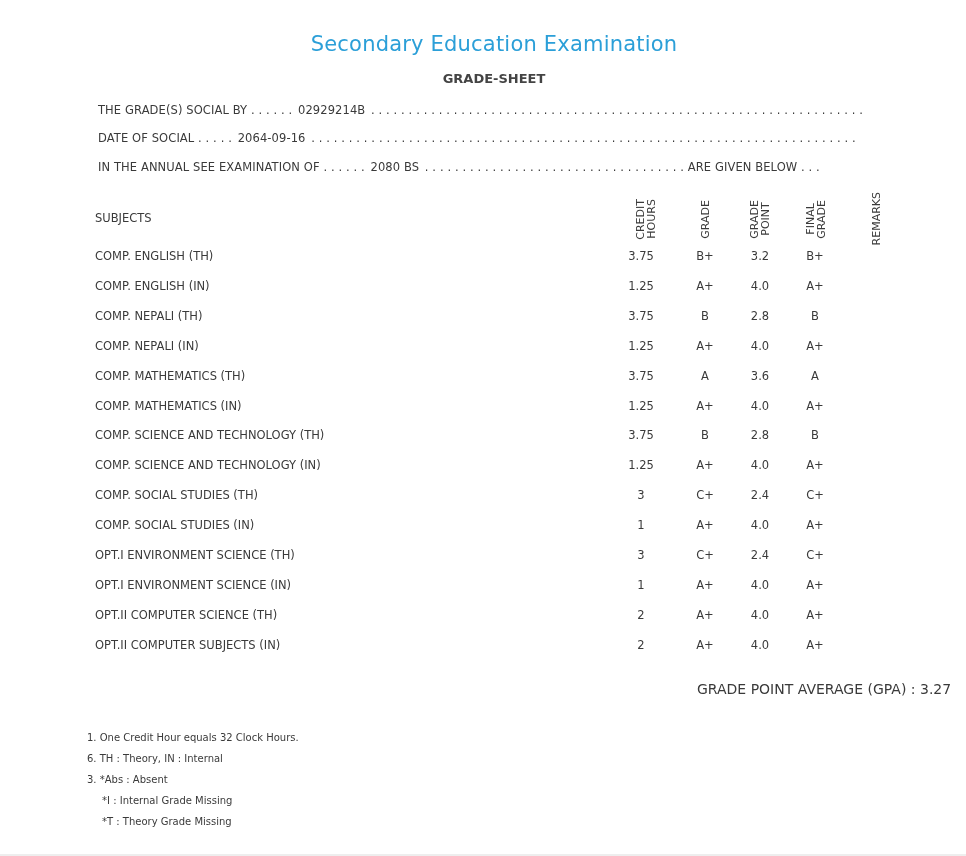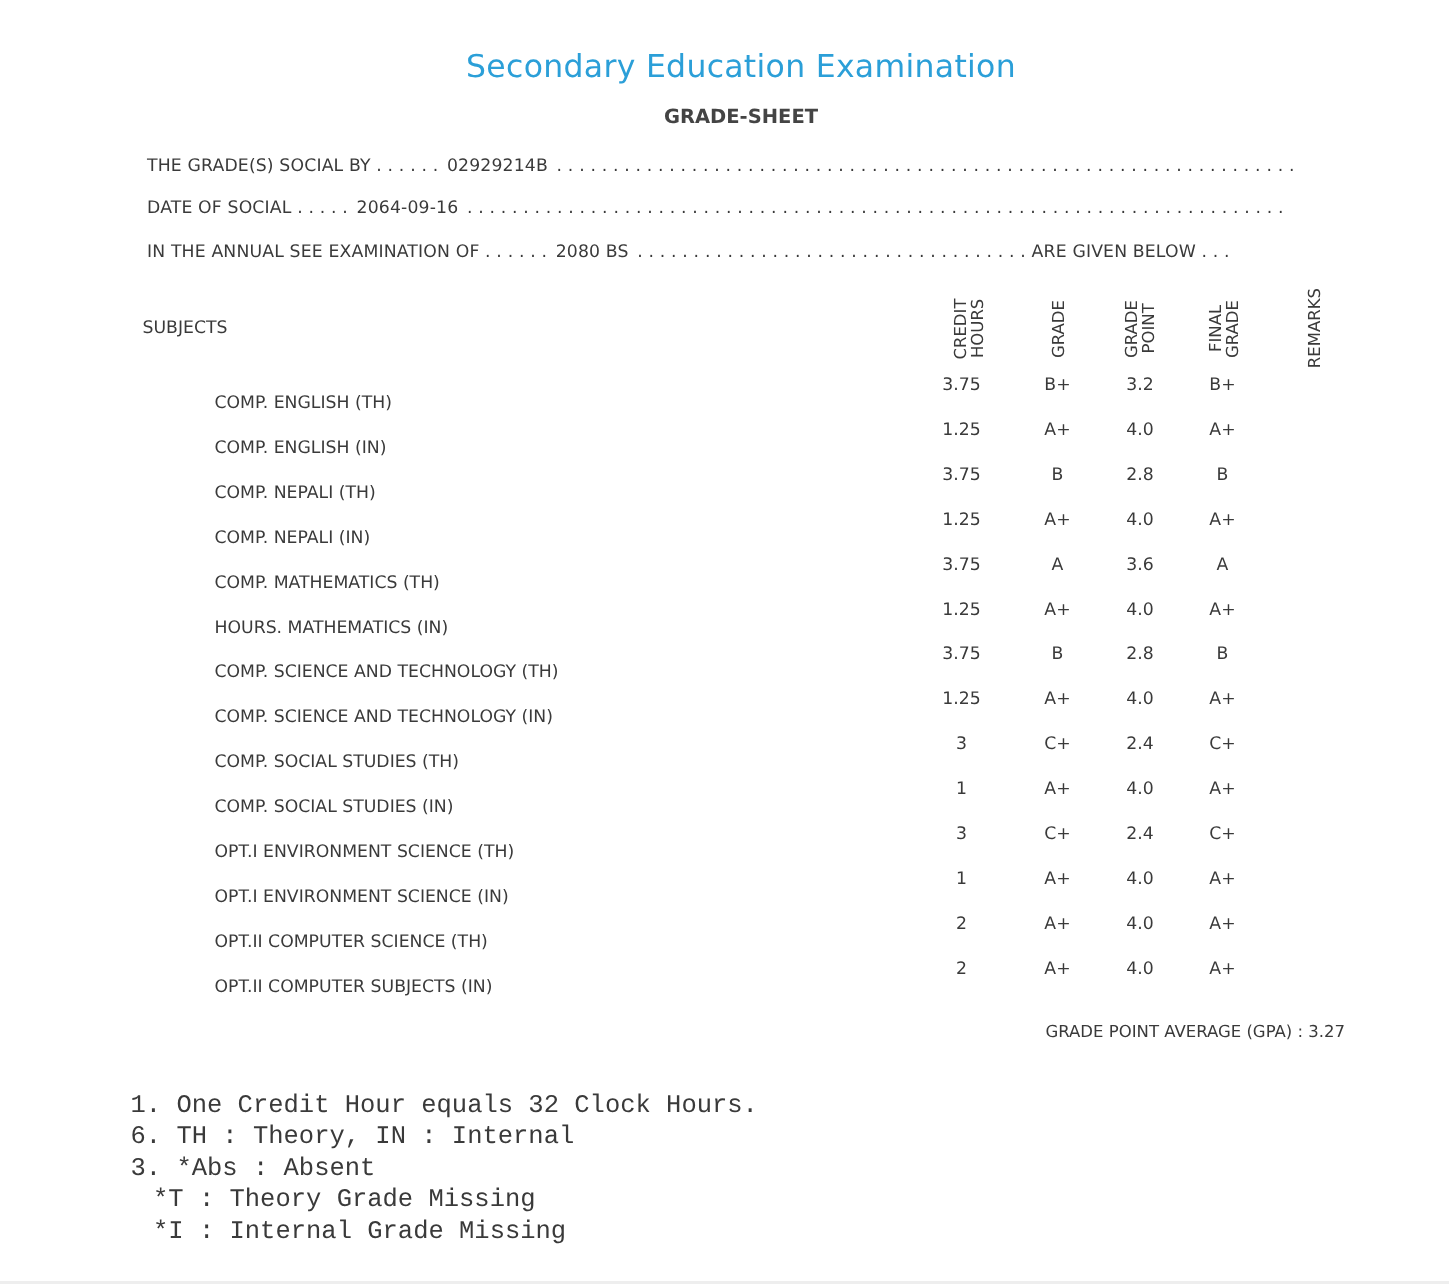--- a/index.html
+++ b/index.html
@@ -5,24 +5,24 @@
   html, body { margin:0; padding:0; background:#ffffff; }
   body { width:966px; height:856px; position:relative; font-family:"DejaVu Sans", sans-serif; color:#3a3a3a; overflow:hidden; }
   .title { position:absolute; top:32px; left:0; width:988px; text-align:center; font-family:"DejaVu Sans", sans-serif; font-size:21px; color:#2b9fd8; letter-spacing:0.2px; }
   .subtitle { position:absolute; top:71px; left:0; width:988px; text-align:center; font-size:13px; font-weight:bold; color:#444; }
   .info-line { position:absolute; left:98px; font-size:11.5px; color:#3a3a3a; white-space:nowrap; letter-spacing:0.1px; }
   .info-line .val { margin:0 2px; }
   .hdr-subjects { position:absolute; left:95px; top:211px; font-size:11.5px; }
   .vhdr { position:absolute; top:196px; height:46px; display:flex; align-items:center; justify-content:center; }
   .vhdr span { writing-mode:vertical-rl; transform:rotate(180deg); font-size:11px; line-height:11px; text-align:center; white-space:pre-line; }
   .row { position:absolute; left:0; width:966px; height:30px; font-size:11.5px; }
-  .row .subj { position:absolute; left:95px; top:12px;margin-left:48px; }
+  .row .subj { position:absolute; left:95px; top:0; }
   .row .cell { position:absolute; top:0; width:40px; text-align:center; }
-  .gpa { position:absolute; left:697px; top:681px; font-size:11px; }
-  .notes { position:absolute; left:87px; top:727px; font-size:17px; line-height:21px;font-family:Liberation Mono, monospace; }
+  .gpa { position:absolute; left:697px; top:681px; font-size:14px; }
+  .notes { position:absolute; left:87px; top:727px; font-size:10px; line-height:21px; }
   .notes .indent { padding-left:15px; }
   .bottom-rule { position:absolute; left:0; top:854px; width:966px; height:2px; background:#eeeeee; }
 </style>
 </head>
 <body>
 
 <div class="title" style="color: rgb(43, 159, 216);">Secondary Education Examination</div>
 <div class="subtitle">GRADE-SHEET</div>
 
 <div class="info-line" style="top:103px;">
@@ -97,21 +97,21 @@
       </div>
       <div class="row" style="top:368.6px">
         <span class="subj">COMP. MATHEMATICS (TH)</span>
         <span class="cell" style="left:621px">3.75</span>
         <span class="cell" style="left:685px">A</span>
         <span class="cell" style="left:740px">3.6</span>
         <span class="cell" style="left:795px">A</span>
         <span class="cell" style="left:856px"></span>
       </div>
       <div class="row" style="top:398.5px">
-        <span class="subj">HOURS. MATHEMATICS (IN)</span>
+        <span class="subj">COMP. MATHEMATICS (IN)</span>
         <span class="cell" style="left:621px">1.25</span>
         <span class="cell" style="left:685px">A+</span>
         <span class="cell" style="left:740px">4.0</span>
         <span class="cell" style="left:795px">A+</span>
         <span class="cell" style="left:856px"></span>
       </div>
       <div class="row" style="top:428.4px">
         <span class="subj">COMP. SCIENCE AND TECHNOLOGY (TH)</span>
         <span class="cell" style="left:621px">3.75</span>
         <span class="cell" style="left:685px">B</span>
@@ -177,17 +177,17 @@
       </div>
     </div>
 </div>
 
 <div class="gpa">GRADE POINT AVERAGE (GPA) : 3.27</div>
 
 <div class="notes">
   <div>1. One Credit Hour equals 32 Clock Hours.</div>
   <div>6. TH : Theory, IN : Internal</div>
   <div>3. *Abs : Absent</div>
+  <div class="indent">*I : Internal Grade Missing</div>
   <div class="indent">*T : Theory Grade Missing</div>
-  <div class="indent">*I : Internal Grade Missing</div>
 </div>
 
 <div class="bottom-rule"></div>
 
 </body></html>

